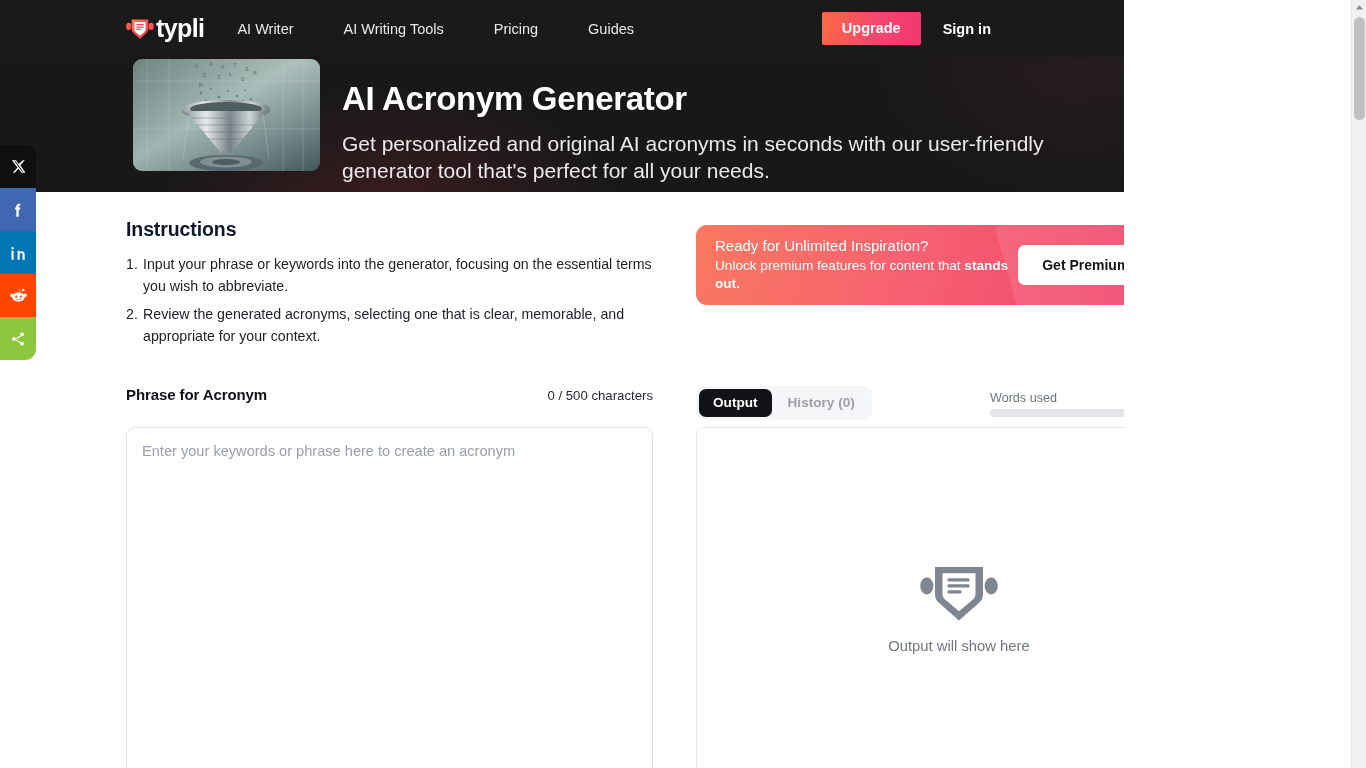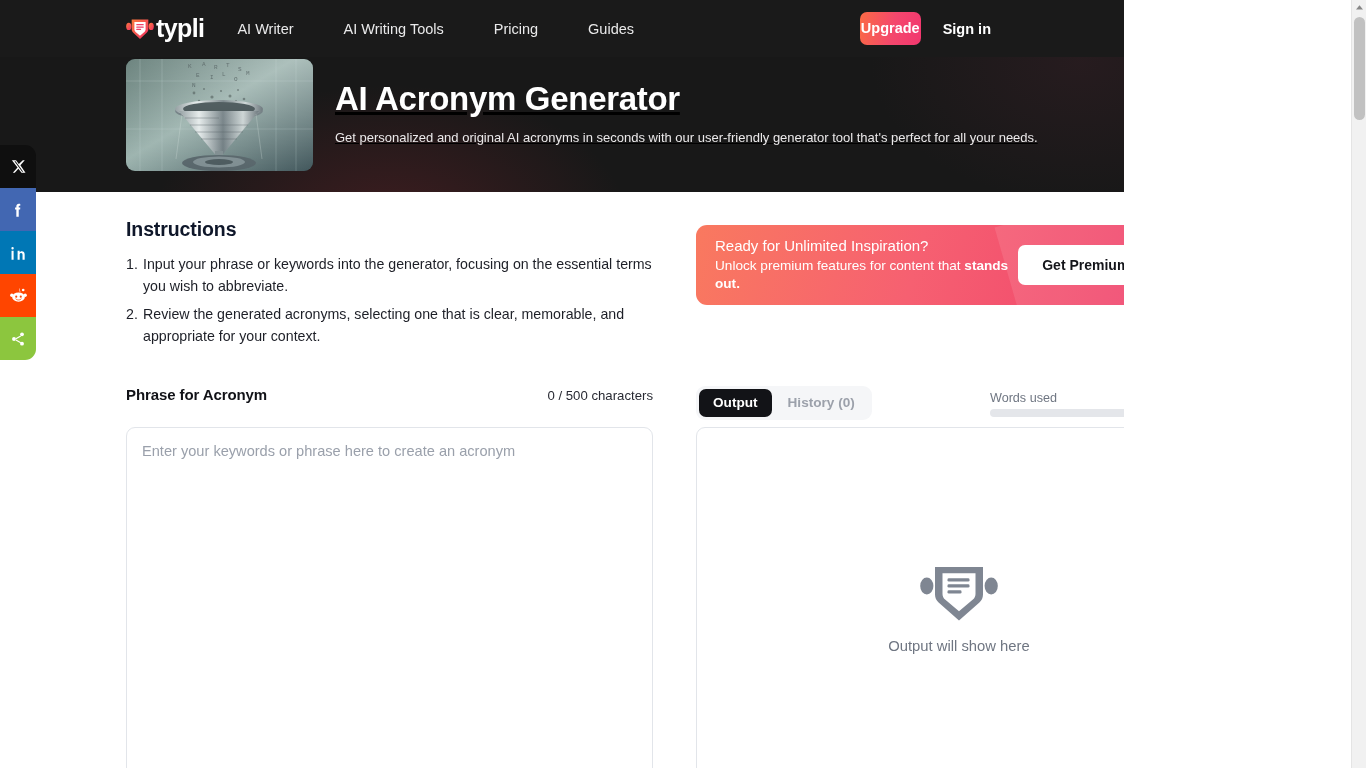--- a/index.html
+++ b/index.html
@@ -59,42 +59,42 @@
     position: absolute;
     right: 133px; top: 0; height: 57px;
     display: flex; align-items: center; gap: 22px;
   }
   .btn-upgrade {
     background: linear-gradient(100deg, #fa6a45 0%, #f4476d 55%, #f2376f 100%);
     color: #fff;
     font-size: 14.5px;
     font-weight: bold;
     border: none;
-    border-radius: 7px;
-    padding: 9px 1px;
+    border-radius: 2px;
+    padding: 9px 20px;
     cursor: pointer;
     line-height: 1;
     font-family: inherit;
   }
   .signin { color: #fff; font-size: 14.5px; font-weight: bold; cursor: pointer; }
 
   
   .hero {
     position: relative;
     height: 135px;
     background:
       radial-gradient(ellipse 330px 190px at 390px 165px, rgba(150,40,50,0.30), rgba(150,40,50,0) 72%),
       radial-gradient(ellipse 300px 200px at 1080px 5px, rgba(90,40,55,0.22), rgba(90,40,55,0) 70%),
       #181818;
     overflow: hidden;
   }
   .hero-inner {
     position: absolute;
-    left: 126px; top: 0;
-    display: flex; align-items: flex-start; text-decoration: underline;
+    left: 133px; top: 0;
+    display: flex; align-items: flex-start;
   }
   .hero-img {
     width: 187px; height: 112px;
     border-radius: 9px;
     overflow: hidden;
     flex: 0 0 auto;
     margin-top: 2px;
     background: #2c3c3c;
     position: relative;
   }
@@ -102,21 +102,21 @@
   .hero-text { margin-left: 22px; padding-top: 23px; }
   .hero-title {
     color: #fff;
     font-size: 33px;
     font-weight: bold;
     letter-spacing: -0.3px;
     line-height: 1.15;
   }
   .hero-sub {
     color: #ebe9ea;
-    font-size: 13px;
+    font-size: 21px;
     margin-top: 12px;
     line-height: 1.3;
   }
 
   
   .main {
     position: relative;
     padding: 0 126px;
     background: #fff;
   }

